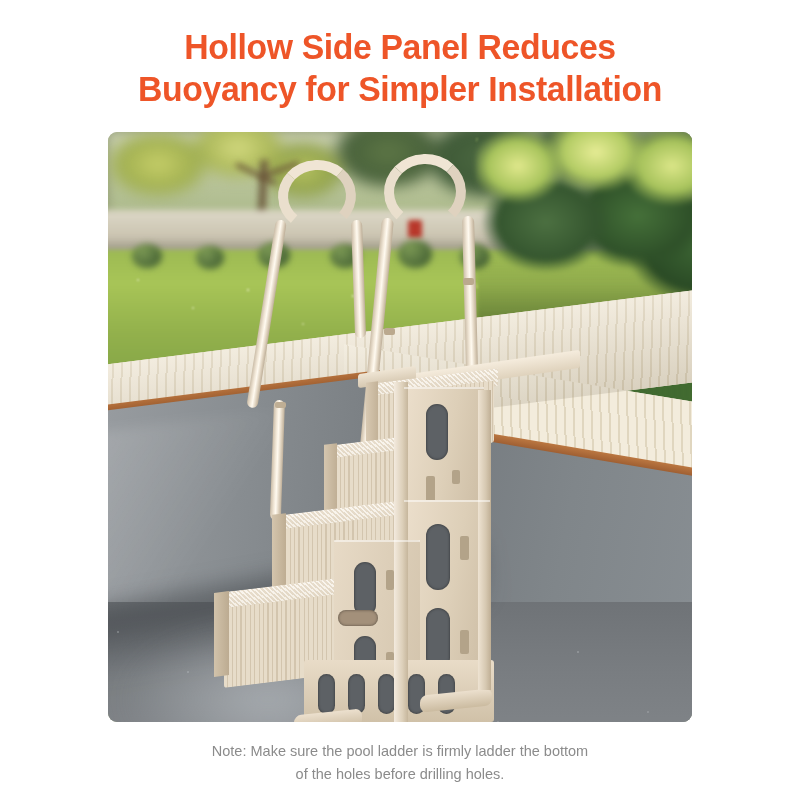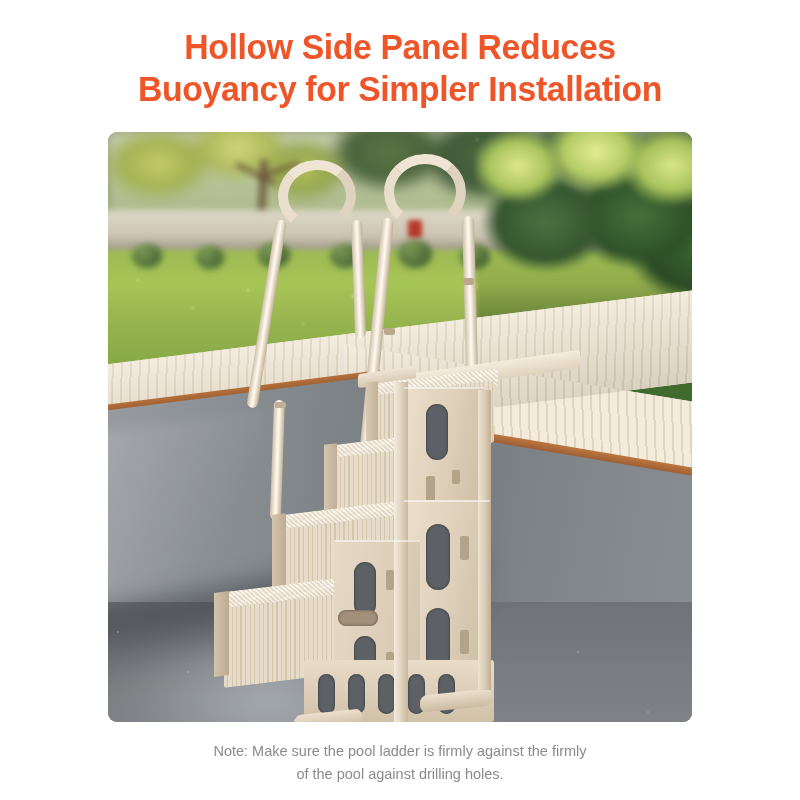--- a/index.html
+++ b/index.html
@@ -458,17 +458,17 @@
 
       <div class="edge-hl" style="left:296px; top:255px; width:80px; height:1.5px;"></div>
       <div class="edge-hl" style="left:296px; top:368px; width:86px; height:1.5px;"></div>
       <div class="edge-hl" style="left:226px; top:408px; width:86px; height:1.5px;"></div>
 
     </div>
 
   </div>
 
   <div id="caption">
-    <span class="cap-line">Note: Make sure the pool ladder is firmly against the firmly</span>
-    <span class="cap-line">of the pool against drilling holes.</span>
+    <span class="cap-line">Note: Make sure the pool ladder is firmly ladder the bottom</span>
+    <span class="cap-line">of the holes before drilling holes.</span>
   </div>
 
 </div>
 
 </body></html>

